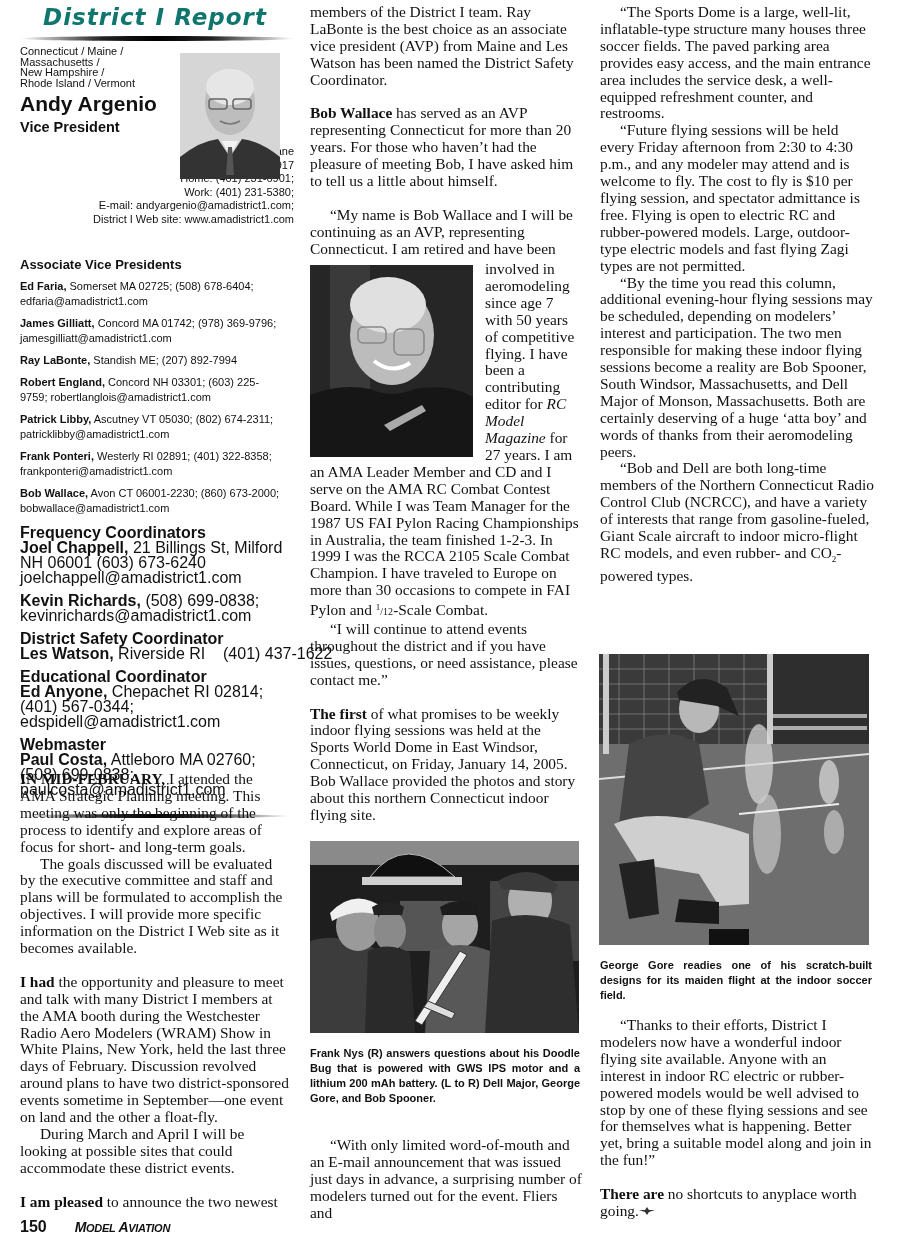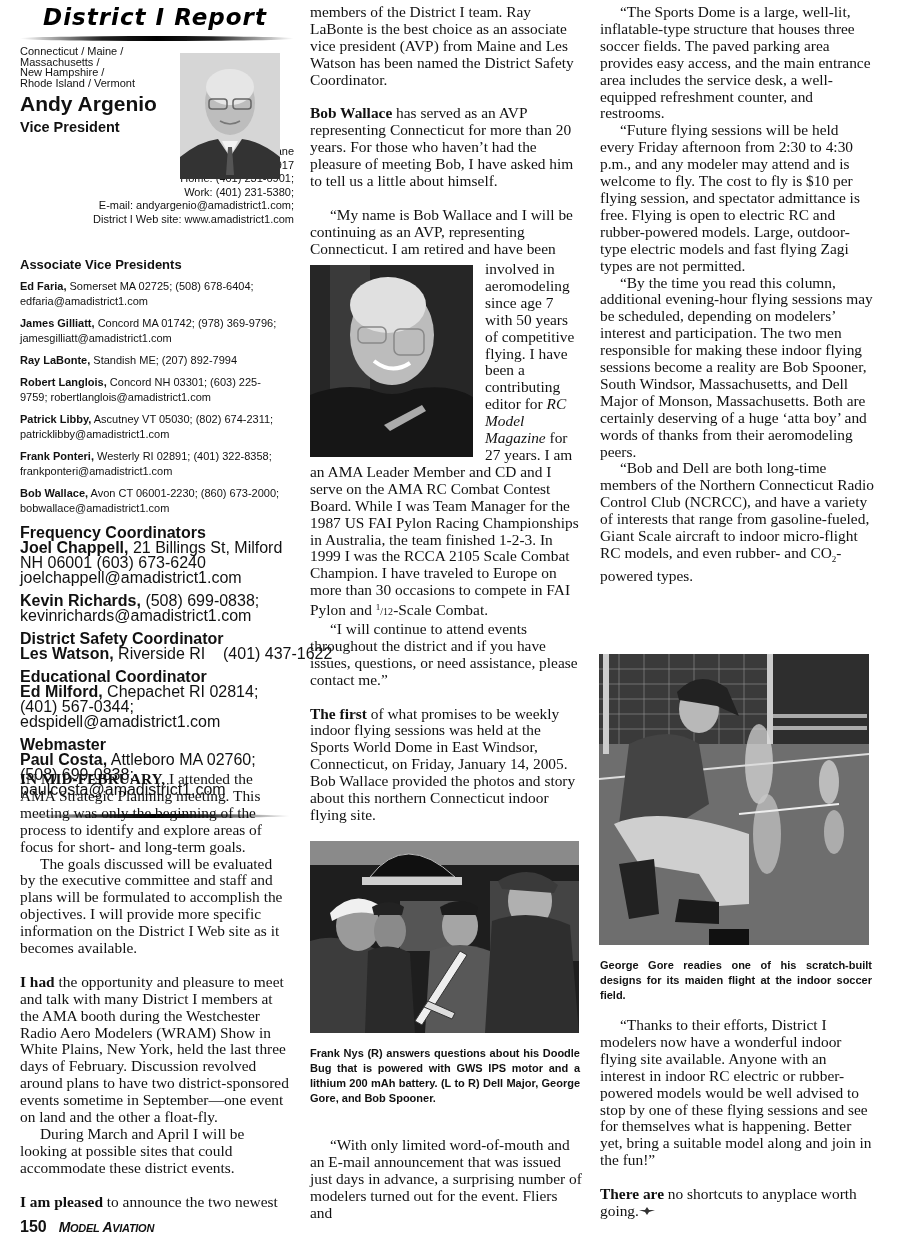--- a/index.html
+++ b/index.html
@@ -8,21 +8,21 @@
 
   .serif { font-family: "Liberation Serif", "DejaVu Serif", serif; }
   .sans  { font-family: "Liberation Sans", "DejaVu Sans", sans-serif; }
 
   
   #col1 { position: absolute; left: 20px; top: 0; width: 274px; }
 
   .report-title {
     font-family: "DejaVu Sans", sans-serif; font-style: italic; font-weight: bold;
     font-size: 23px; letter-spacing: 1px; text-align: center; width: 270px;
-    padding-top: 4px; height: 34px; color: #000000;
+    padding-top: 4px; height: 34px; color: #0f766e;
   }
   .rule {
     height: 5px; width: 274px; margin-top: 2px;
     background: linear-gradient(to right, rgba(0,0,0,0) 0%, #222 30%, #000 50%, #222 70%, rgba(0,0,0,0) 100%);
     border-radius: 50%;
   }
 
   .vp-block { position: relative; height: 195px; margin-top: 5px; }
   .vp-regions { font-size: 11px; line-height: 10.5px; width: 160px; }
   .vp-name { font-size: 21px; font-weight: bold; margin-top: 4px; line-height: 24px; }
@@ -46,21 +46,21 @@
     border-radius: 50%;
   }
 
   .body-text { font-size: 15.4px; line-height: 16.9px; }
   .body-text p { margin: 0; }
   .indent { text-indent: 20px; }
   .gap { margin-top: 16.9px !important; }
 
   #col1-body { position: absolute; left: 0; top: 771px; width: 270px; }
 
-  .folio { position: absolute; left: 20px; top: 1218px; display: flex; align-items: baseline; gap: 12px; }
+  .folio { position: absolute; left: 20px; top: 1218px; display: flex; align-items: baseline; gap: 28px; }
   .folio-num { font-family: "Liberation Sans", sans-serif; font-weight: bold; font-size: 16px; }
   .folio-mag { font-family: "Liberation Sans", sans-serif; font-weight: bold; font-style: italic; font-size: 14px; letter-spacing: -0.3px; }
   .folio-mag .sc { font-size: 11px; }
 
   
   #col2 { position: absolute; left: 310px; top: 4px; width: 272px; }
   .wrap-photo {
     float: left; width: 163px; height: 192px; margin: 4px 12px 2px 0;
     background: #2a2a2a; position: relative; overflow: hidden;
   }
@@ -123,40 +123,40 @@
       </svg>
     </div>
   </div>
 
   <div class="sans">
     <div class="avp-heading">Associate Vice Presidents</div>
     <div class="avp-list">
       <div class="avp-entry"><b>Ed Faria,</b><span> Somerset MA 02725; (508) 678-6404; edfaria@amadistrict1.com</span></div>
       <div class="avp-entry"><b>James Gilliatt,</b><span> Concord MA 01742; (978) 369-9796; jamesgilliatt@amadistrict1.com</span></div>
       <div class="avp-entry"><b>Ray LaBonte,</b><span> Standish ME; (207) 892-7994</span></div>
-      <div class="avp-entry"><b>Robert Langlois,</b><span> Concord NH 03301; (603) 225-9759; robertlanglois@amadistrict1.com</span></div>
+      <div class="avp-entry"><b>Robert England,</b><span> Concord NH 03301; (603) 225-9759; robertlanglois@amadistrict1.com</span></div>
       <div class="avp-entry"><b>Patrick Libby,</b><span> Ascutney VT 05030; (802) 674-2311; patricklibby@amadistrict1.com</span></div>
       <div class="avp-entry"><b>Frank Ponteri,</b><span> Westerly RI 02891; (401) 322-8358; frankponteri@amadistrict1.com</span></div>
       <div class="avp-entry"><b>Bob Wallace,</b><span> Avon CT 06001-2230; (860) 673-2000; bobwallace@amadistrict1.com</span></div>
     </div>
 
     <div class="coord-block" style="margin-top:9px;">
       <div class="coord-heading">Frequency Coordinators</div>
       <div><b>Joel Chappell,</b><span> 21 Billings St, Milford NH 06001 (603) 673-6240 joelchappell@amadistrict1.com</span></div>
     </div>
     <div class="coord-block">
       <b>Kevin Richards,</b><span> (508) 699-0838; kevinrichards@amadistrict1.com</span>
     </div>
     <div class="coord-block">
       <div class="coord-heading">District Safety Coordinator</div>
       <div style="white-space:pre;"><b>Les Watson,</b><span> Riverside RI    (401) 437-1622</span></div>
     </div>
     <div class="coord-block">
       <div class="coord-heading">Educational Coordinator</div>
-      <div><b>Ed Milford,</b><span> Chepachet RI 02814; (401) 567-0344; edspidell@amadistrict1.com</span></div>
+      <div><b>Ed Anyone,</b><span> Chepachet RI 02814; (401) 567-0344; edspidell@amadistrict1.com</span></div>
     </div>
     <div class="coord-block">
       <div class="coord-heading">Webmaster</div>
       <div><b>Paul Costa,</b><span> Attleboro MA 02760; (508) 699-0838; paulcosta@amadistrict1.com</span></div>
     </div>
     <div class="rule2"></div>
   </div>
 
   <div id="col1-body" class="body-text serif">
     <p><b>IN MID-FEBRUARY,</b><span> I attended the AMA Strategic Planning meeting. This meeting was only the beginning of the process to identify and explore areas of focus for short- and long-term goals.</span></p>
@@ -229,21 +229,21 @@
   </svg>
 </div>
 
 <div id="cap1" class="caption">Frank Nys (R) answers questions about his Doodle Bug that is powered with GWS IPS motor and a lithium 200 mAh battery. (L to R) Dell Major, George Gore, and Bob Spooner.</div>
 
 <div id="col2-tail" class="body-text serif">
   <p class="indent">“With only limited word-of-mouth and an E-mail announcement that was issued just days in advance, a surprising number of modelers turned out for the event. Fliers and</p>
 </div>
 
 <div id="col3" class="body-text serif">
-  <p class="indent">“The Sports Dome is a large, well-lit, inflatable-type structure that houses three soccer fields. The paved parking area provides easy access, and the main entrance area includes the service desk, a well-equipped refreshment counter, and restrooms.</p>
+  <p class="indent">“The Sports Dome is a large, well-lit, inflatable-type structure many houses three soccer fields. The paved parking area provides easy access, and the main entrance area includes the service desk, a well-equipped refreshment counter, and restrooms.</p>
   <p class="indent">“Future flying sessions will be held every Friday afternoon from 2:30 to 4:30 p.m., and any modeler may attend and is welcome to fly. The cost to fly is $10 per flying session, and spectator admittance is free. Flying is open to electric RC and rubber-powered models. Large, outdoor-type electric models and fast flying Zagi types are not permitted.</p>
   <p class="indent">“By the time you read this column, additional evening-hour flying sessions may be scheduled, depending on modelers’ interest and participation. The two men responsible for making these indoor flying sessions become a reality are Bob Spooner, South Windsor, Massachusetts, and Dell Major of Monson, Massachusetts. Both are certainly deserving of a huge ‘atta boy’ and words of thanks from their aeromodeling peers.</p>
   <p class="indent"><span>“Bob and Dell are both long-time members of the Northern Connecticut Radio Control Club (NCRCC), and have a variety of interests that range from gasoline-fueled, Giant Scale aircraft to indoor micro-flight RC models, and even rubber- and CO</span><sub class="sm">2</sub><span>-powered types.</span></p>
 </div>
 
 <div class="photo-gore" title="George Gore kneeling with scratch-built indoor model">
   <svg width="270" height="291" viewBox="0 0 270 291">
     <rect width="270" height="291" fill="#6e6e6e"></rect>
     <rect x="0" y="0" width="170" height="90" fill="#3a3a3a"></rect>
     <g stroke="#999" stroke-width="0.6">

